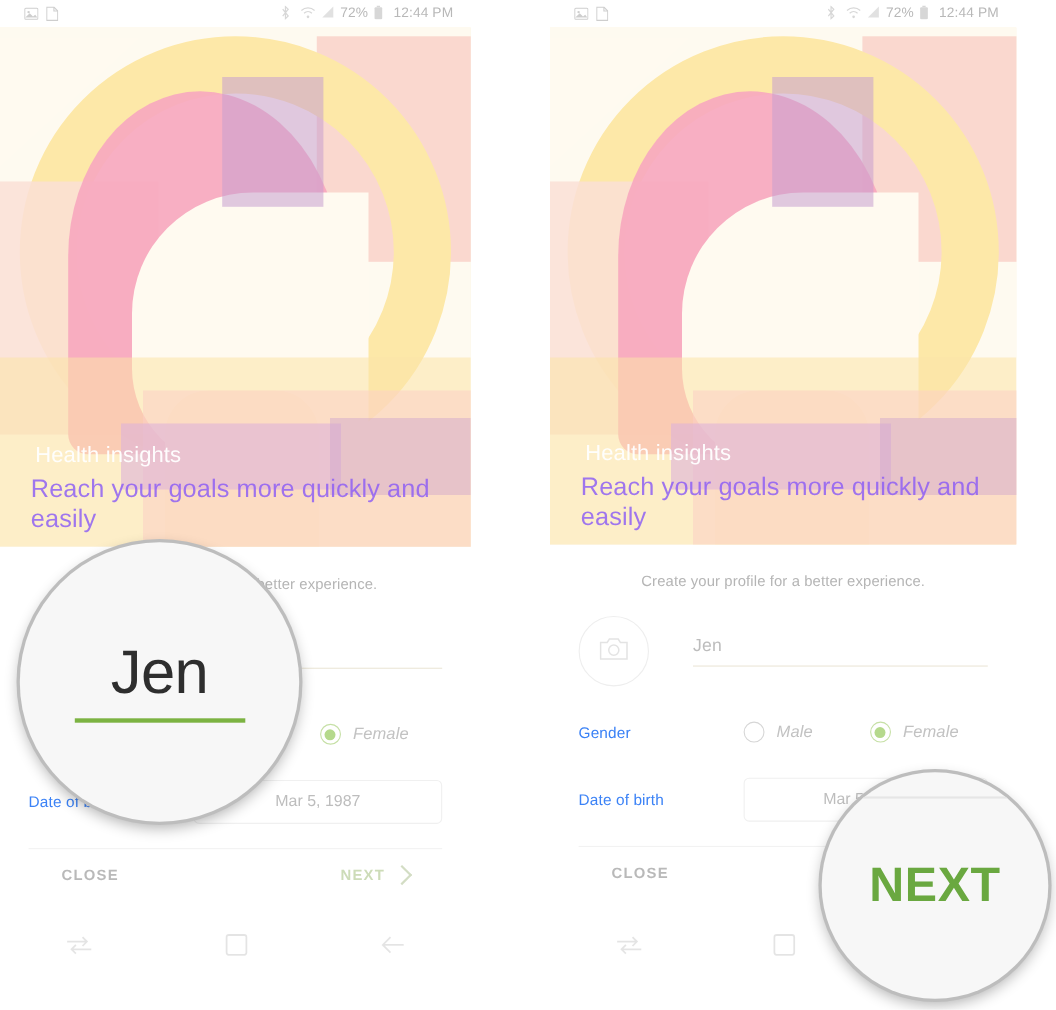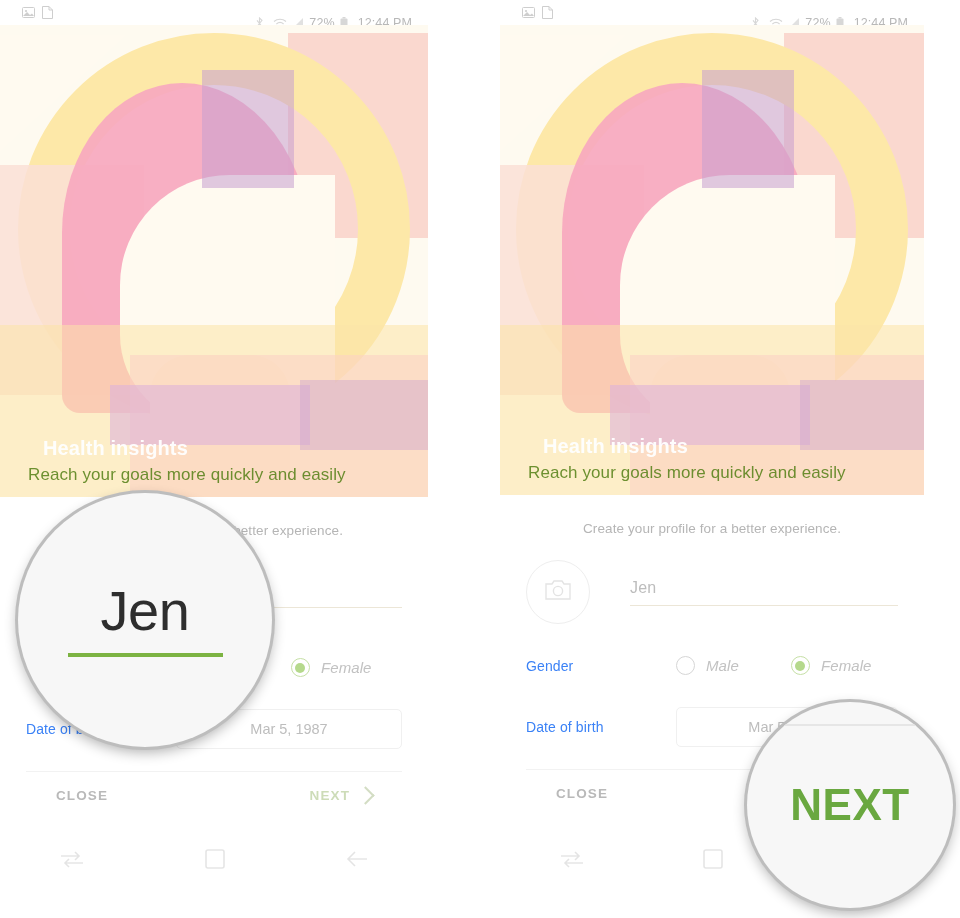--- a/index.html
+++ b/index.html
@@ -16,21 +16,21 @@
   .panel{position:absolute;top:0;width:428px;height:918px;background:#fff;}
   .panel.left{left:0;}
   .panel.right{left:500px;width:424px;}
 
   
   .statusbar{
     position:relative;height:25px;width:100%;
     background:#ffffff;
   }
   .sb-left{position:absolute;left:22px;top:6px;display:flex;gap:7px;align-items:center;}
-  .sb-right{position:absolute;right:16px;top:16px;display:flex;gap:5px;align-items:center;
+  .sb-right{position:absolute;right:16px;top:4px;display:flex;gap:5px;align-items:center;
     color:#b9b9b9;font-size:12.5px;letter-spacing:.1px;text-align:center;}
   .sb-icn{width:13px;height:13px;opacity:.5;display:block;}
   .sb-icn svg{display:block;}
   .sb-txt{color:#b8b8b8;font-size:12.5px;white-space:nowrap;}
 
   
   .hero{
     position:relative;width:100%;height:472px;overflow:hidden;
     background:#fdf6e3;
   }
@@ -56,25 +56,25 @@
     border-radius:110px 0 0 90px;
   }
   .neck{left:150px;top:330px;width:140px;height:150px;background:#fdf3dd;border-radius:40px 40px 0 0;}
   .wash{left:0;right:0;top:300px;height:172px;background:#fce4a7;opacity:.55;}
   .wash2{left:130px;top:330px;width:300px;height:145px;background:#fbd0c4;opacity:.55;}
   .purpband{left:110px;top:360px;width:200px;height:60px;background:#ddb3d9;opacity:.6;}
   .purpband2{left:300px;top:355px;width:128px;height:70px;background:#cfa3cc;opacity:.45;}
 
   .hero-cap{position:absolute;left:28px;right:18px;bottom:12px;}
   .cap-title{
-    color:#ffffff;font-size:20px;font-weight:bold;letter-spacing:.1px;
-    margin:0 0 5px 15px;line-height:1.15;opacity:.96;
+    color:#ffffff;font-size:20px;font-weight:normal;letter-spacing:.1px;
+    margin:0 0 5px 4px;line-height:1.15;opacity:.96;
   }
   .cap-sub{
-    color:#4d7c0f;font-size:17px;line-height:1.18;margin:0;opacity:.82;
+    color:#8b5cf6;font-size:23px;line-height:1.18;margin:0;opacity:.82;
     letter-spacing:.1px;
   }
 
   
   .form{position:relative;padding:0 26px;}
   .form-hint{
     color:#b5b5b5;font-size:13.5px;text-align:center;
     margin:26px 0 0 0;letter-spacing:.1px;
   }
   .row-photo{display:flex;align-items:center;margin-top:24px;}

